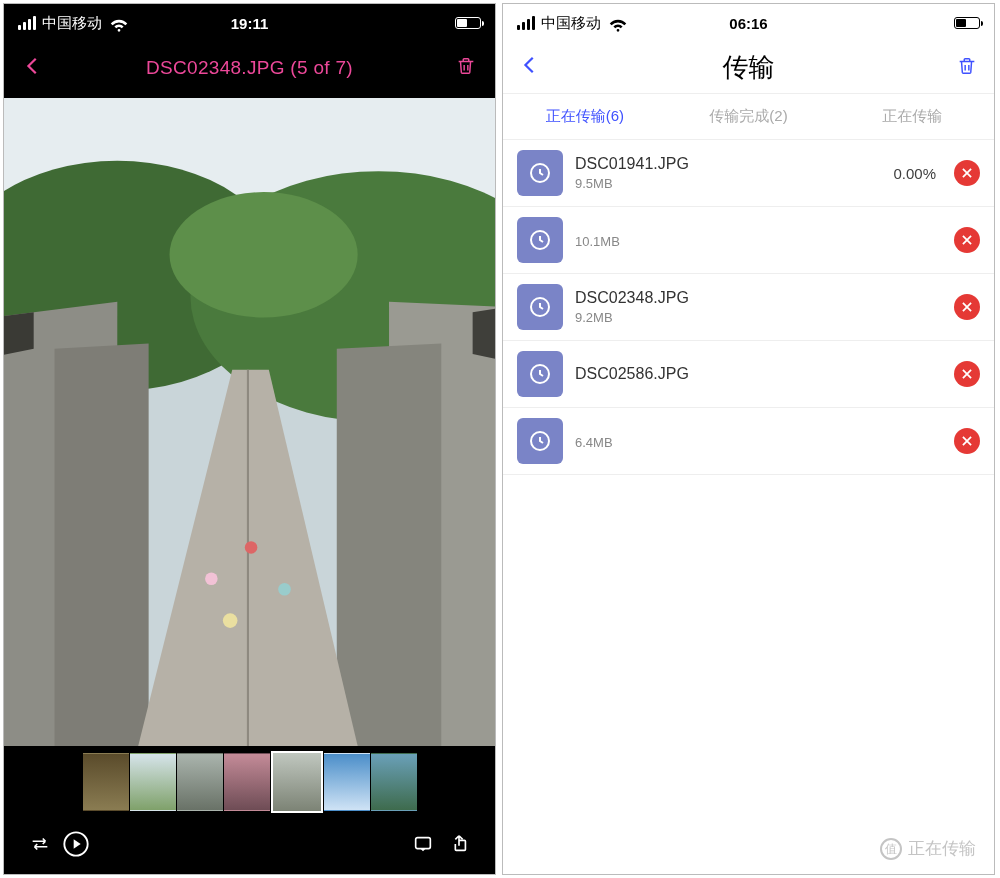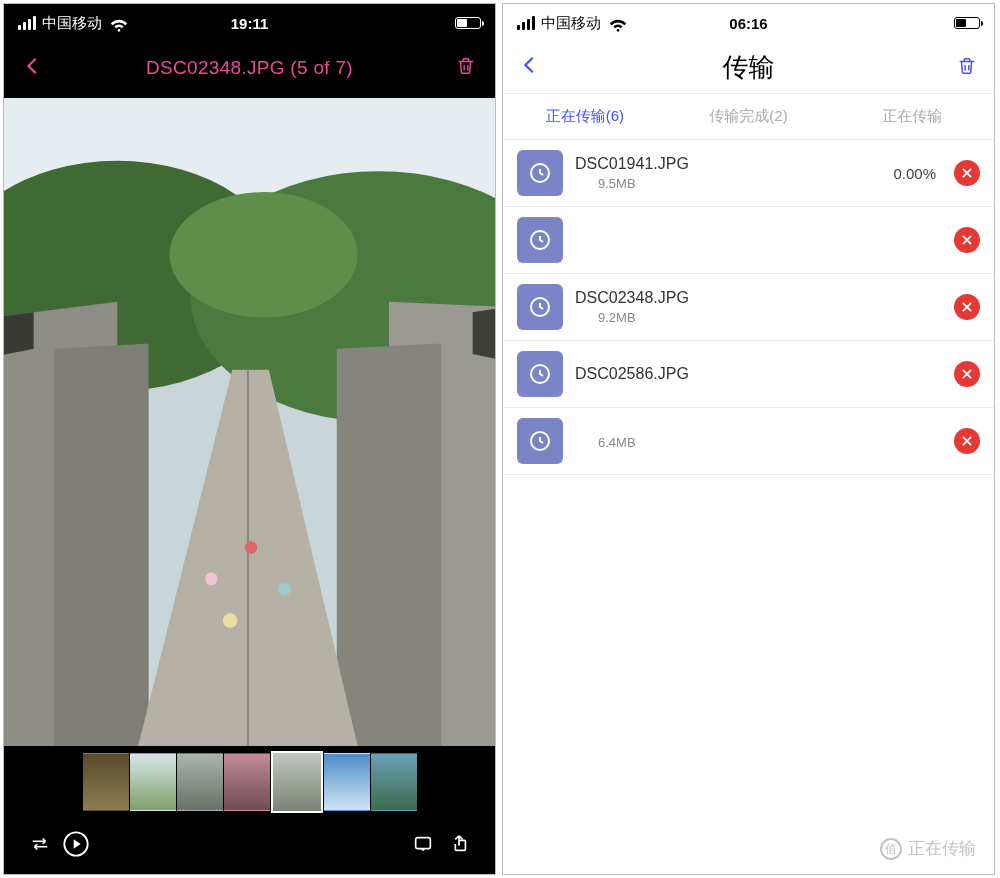--- a/index.html
+++ b/index.html
@@ -119,21 +119,21 @@
     gap:12px;
   }
   .row .file-icon {
     width:46px; height:46px;
     border-radius:6px;
     background:#7a84c7;
     display:flex; align-items:center; justify-content:center;
   }
   .row .info { flex:1; display:flex; flex-direction:column; justify-content:center; }
   .row .fname { font-size:16px; color:#333; }
-  .row .fsize { font-size:13px; color:#888; margin-top:3px;margin-left:23px; }
+  .row .fsize { font-size:13px; color:#888; margin-top:3px; }
   .row .pct { font-size:15px; color:#404040; margin:0 6px; }
   .row .cancel {
     width:26px; height:26px; border-radius:50%;
     background:#e53935; color:#fff;
     display:flex; align-items:center; justify-content:center;
   }
   .watermark {
     position:absolute;
     right:18px; bottom:14px;
     font-size:17px; color:#c4c4c4;
@@ -322,20 +322,21 @@
         </div>
       </div>
       <div class="row">
         <div class="file-icon">
           <svg viewBox="0 0 24 24" width="24" height="24" fill="none" stroke="#fff" stroke-width="2">
             <circle cx="12" cy="12" r="9"></circle>
             <path d="M12 8v4l3 2"></path>
           </svg>
         </div>
         <div class="info">
+          <div class="fsize">10.1MB</div>
         </div>
         <div class="cancel">
           <svg viewBox="0 0 24 24" width="14" height="14" stroke="#fff" stroke-width="3">
             <path d="M5 5l14 14M19 5L5 19"></path>
           </svg>
         </div>
       </div>
       <div class="row">
         <div class="file-icon">
           <svg viewBox="0 0 24 24" width="24" height="24" fill="none" stroke="#fff" stroke-width="2">

